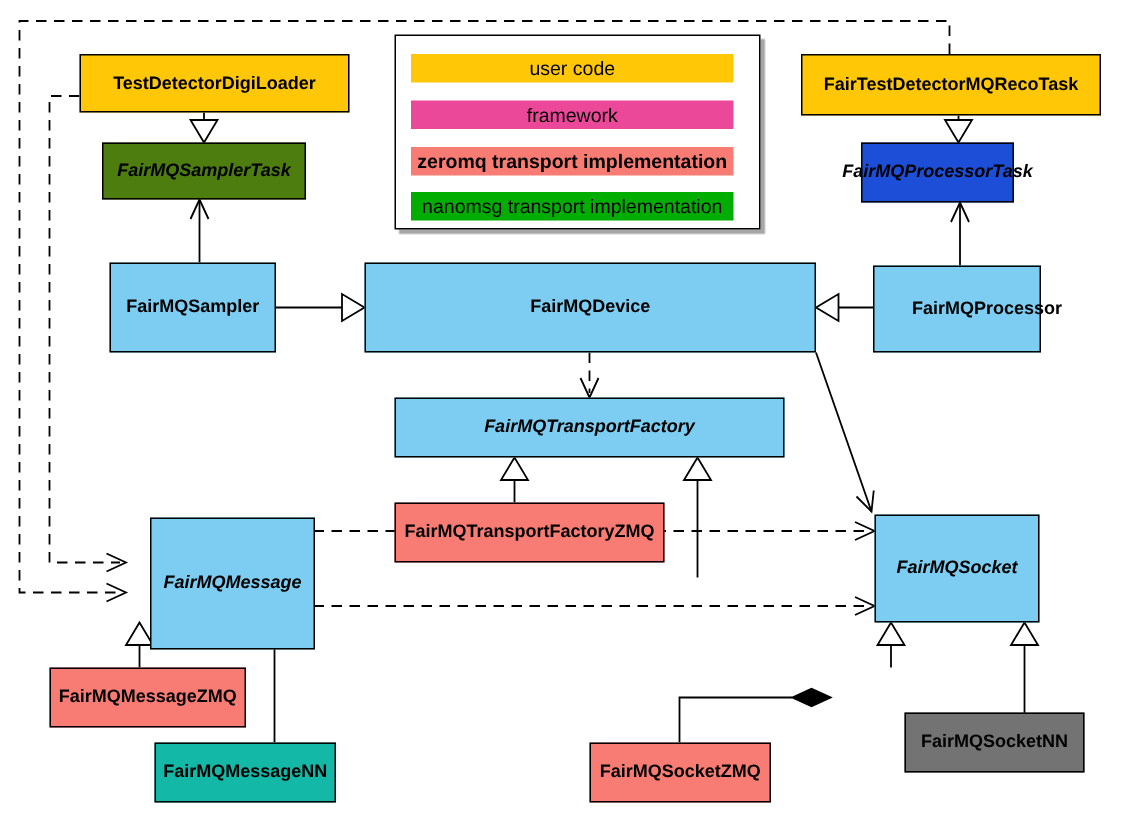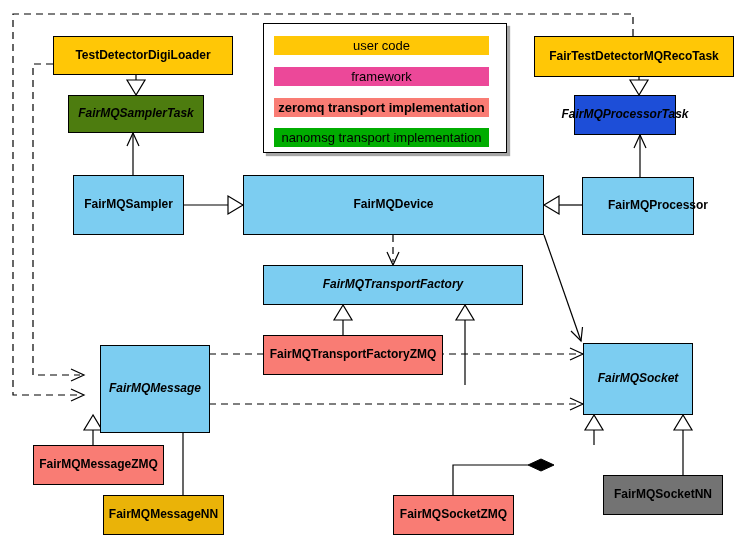--- a/index.html
+++ b/index.html
@@ -160,20 +160,20 @@
 
   <div class="node" style="left: 263px; top: 335px; width: 180px; height: 40px; background-color: rgb(249, 124, 116);">FairMQTransportFactoryZMQ</div>
 
 
   <div class="node abstract" style="left: 100px; top: 345px; width: 110px; height: 88px; background-color: rgb(124, 205, 241);">FairMQMessage</div>
 
   <div class="node" style="left: 33px; top: 445px; width: 131px; height: 40px; background-color: rgb(249, 124, 116);">FairMQMessageZMQ</div>
 
   <div class="node abstract" style="left: 583px; top: 343px; width: 110px; height: 72px; background-color: rgb(124, 205, 241);">FairMQSocket</div>
 
-  <div class="node" style="left: 103px; top: 495px; width: 121px; height: 40px; background-color: #eab308;">FairMQMessageNN</div>
+  <div class="node" style="left: 103px; top: 495px; width: 121px; height: 40px; background-color: #14b8a6;">FairMQMessageNN</div>
 
 
   <div class="node" style="left: 393px; top: 495px; width: 121px; height: 40px; background-color: rgb(249, 124, 116);">FairMQSocketZMQ</div>
 
   <div class="node" style="left: 603px; top: 475px; width: 120px; height: 40px; background-color: #737373;">FairMQSocketNN</div>
 
 </div>
 
 </body></html>

